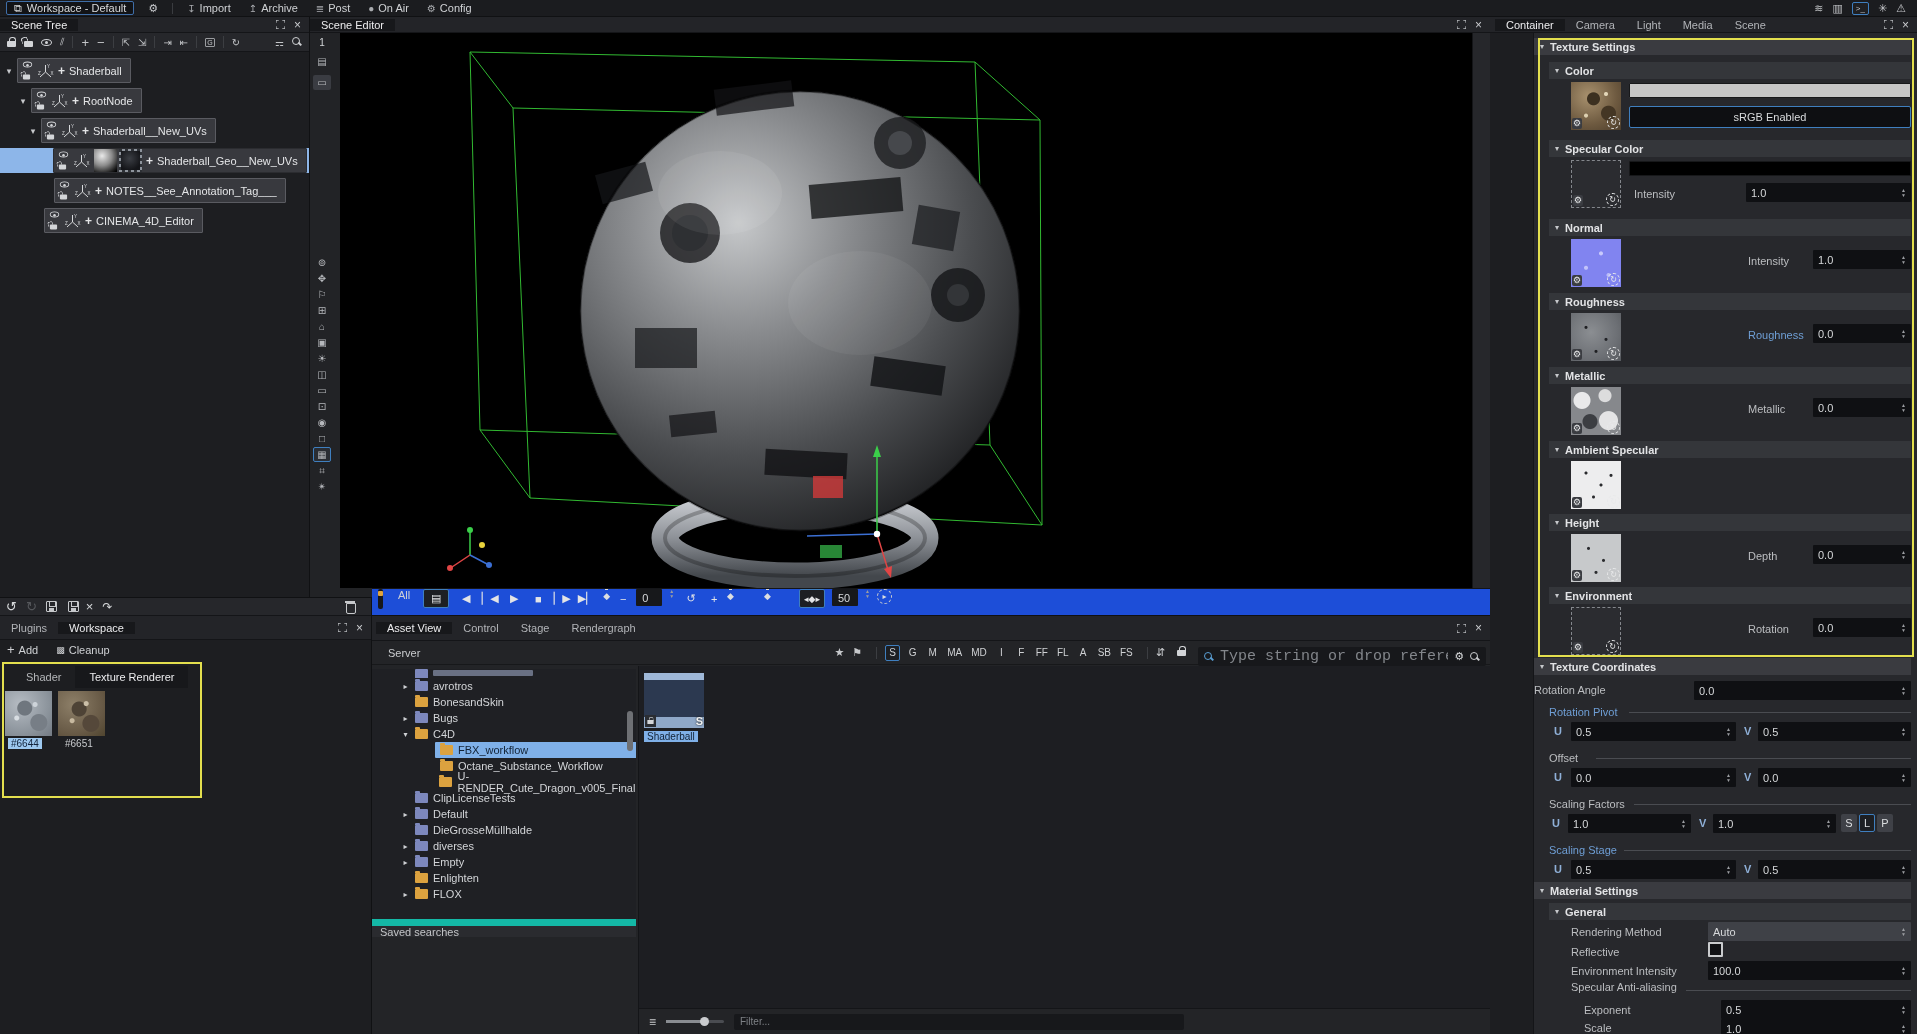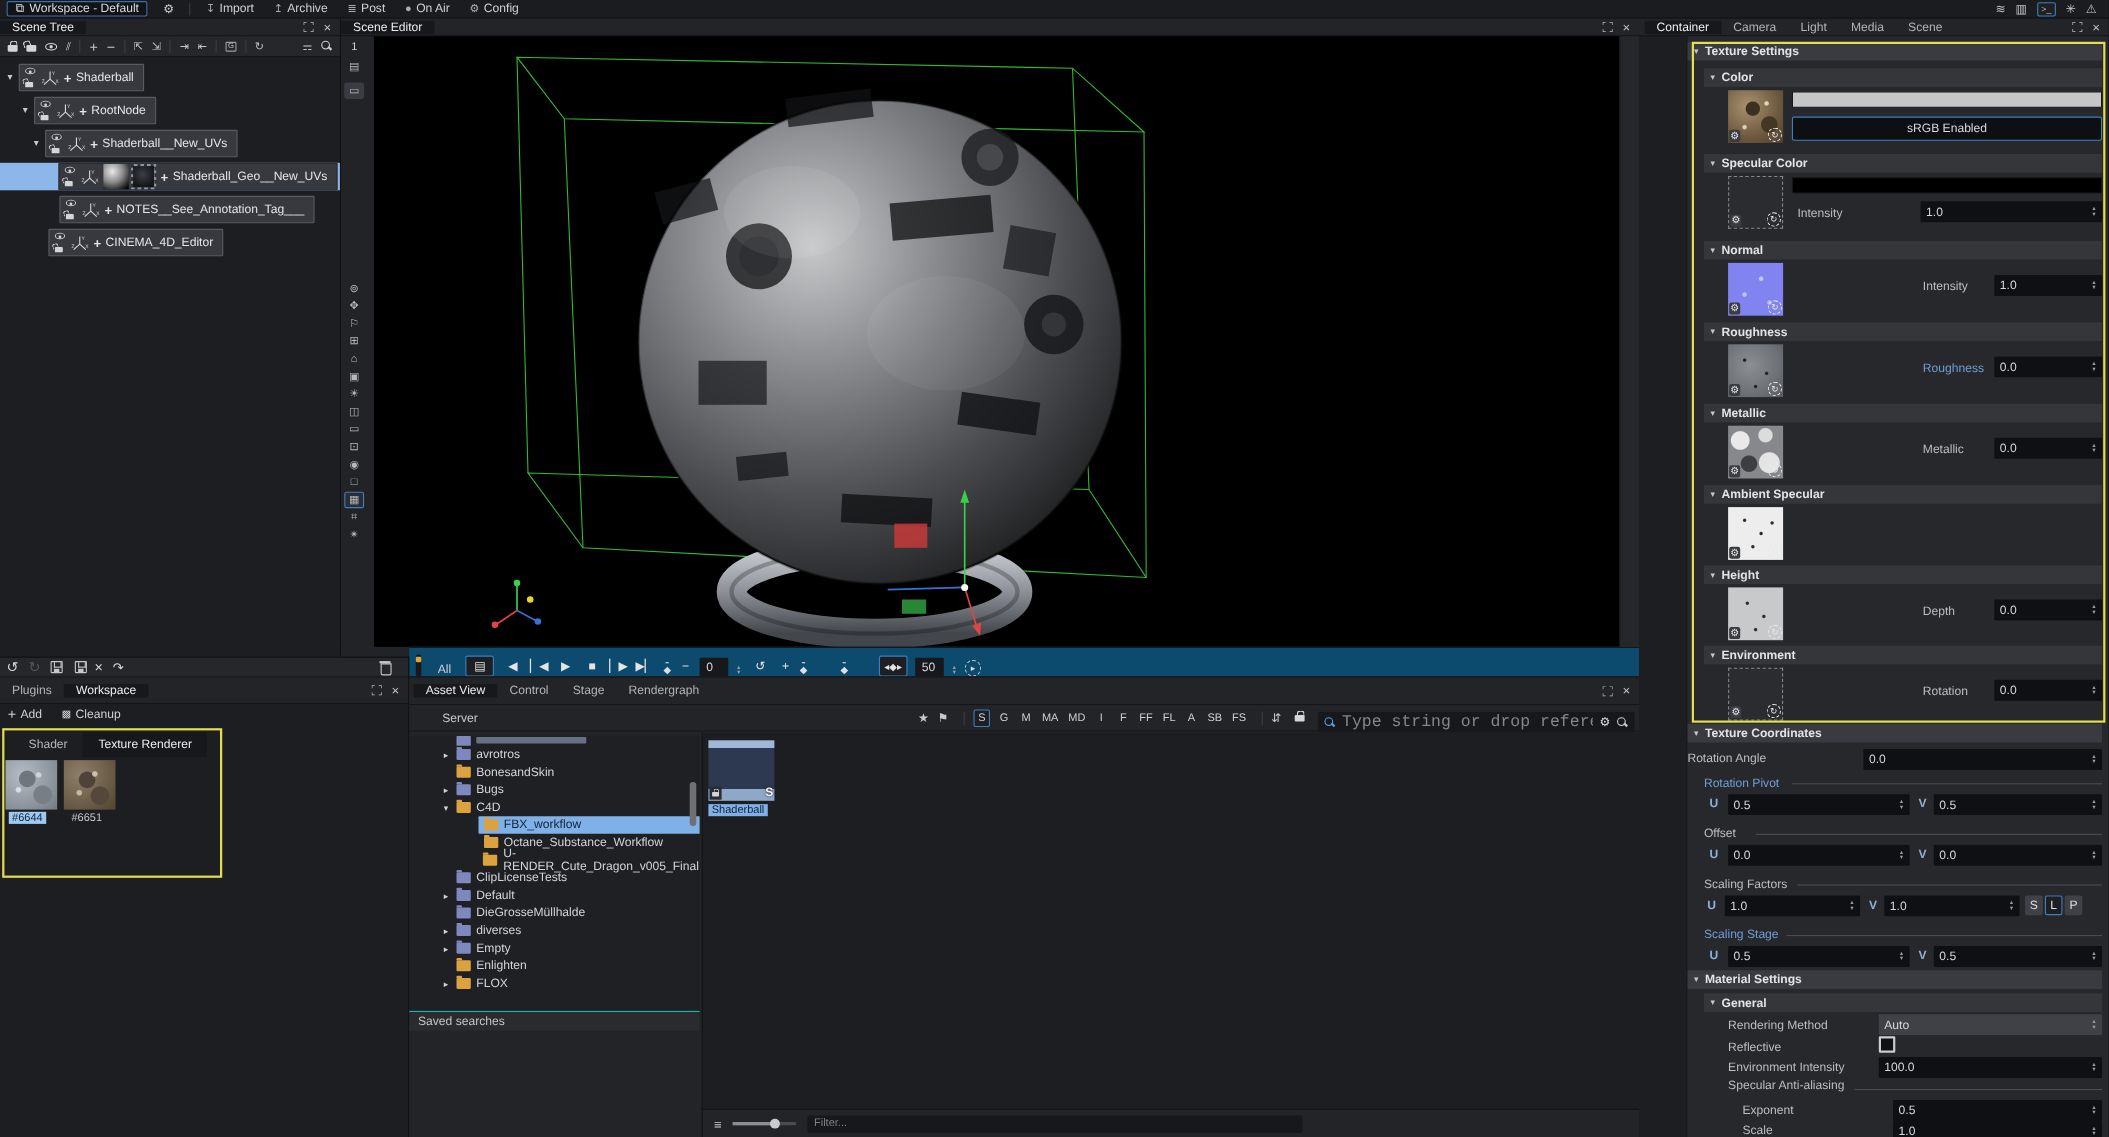--- a/index.html
+++ b/index.html
@@ -81,21 +81,21 @@
   #se-tabbar{height:16px}
   #se-strip{position:absolute;left:0;top:16px;width:24px;bottom:27px;background:#222326;display:flex;flex-direction:column;align-items:center;padding-top:4px;color:#b9bbbf}
   .strip-top{display:flex;flex-direction:column;align-items:center;gap:6px;margin-bottom:12px}
   .strip-ic{width:18px;height:15px;display:flex;align-items:center;justify-content:center;font-size:10px;color:#b6b8bc}
   .strip-ic.on{border:1px solid #3f7fbf;background:#2a2d33;border-radius:2px}
   .strip-ic.litebg{background:#3a3c42;border-radius:2px}
   #strip-tools{position:absolute;top:222px;display:flex;flex-direction:column;gap:1px;align-items:center}
   #viewport{position:absolute;left:30px;top:16px;right:18px;bottom:27px;background:#000}
   #vp-splitter{position:absolute;right:0;top:16px;width:18px;bottom:27px;background:#26272b;border-left:1px solid #141518}
   
-  #transport{position:absolute;left:62px;top:571px;right:0;height:27px;background:#0c4a6e;border-top:1px solid #141518;display:flex;align-items:flex-end;gap:7px;padding:0 6px;color:#dcdee0}
+  #transport{position:absolute;left:62px;top:571px;right:0;height:27px;background:#1d4ed8;border-top:1px solid #141518;display:flex;align-items:flex-start;gap:7px;padding:0 6px;color:#dcdee0}
   .vslider{width:5px;height:20px;background:#17181b;border-radius:2px;position:relative;margin-right:8px}
   .vslider span{position:absolute;left:0;top:2px;width:5px;height:5px;background:#e0a33c;border-radius:1px}
   .tbtn{display:flex;align-items:center;justify-content:center;min-width:20px;height:19px;font-size:11px;color:#e3e4e6;background:transparent;border:none}
   .tbtn.rec{border:1px solid #3f7fbf;border-radius:2px;background:#1d1f23;width:26px}
   .tbtn.kfnav{border:1px solid #3f7fbf;border-radius:2px;background:#1d1f23;width:26px;font-size:9px}
   .tnum{background:#17181b;border-radius:1px;height:17px;display:flex;align-items:center;padding:0 6px;color:#d6d8da;min-width:26px}
   .arrs{display:flex;flex-direction:column;line-height:5px;font-size:5px;color:#9b9da1;text-align:center}
   .arrs::before{content:"▲"}.arrs::after{content:"▼"}
   .dashloop{width:15px;height:15px;border:1px dashed #c9cbce;border-radius:50%;display:flex;align-items:center;justify-content:center;font-size:8px}
   .kf{font-size:9px;position:relative;padding-top:2px}
@@ -113,21 +113,21 @@
   .frow{display:flex;align-items:center;height:16px;gap:5px;padding-left:43px;color:#d3d5d8}
   .frow .farrow{width:9px;font-size:8px;color:#cfd1d4;margin-left:-14px;text-align:center}
   .frow.child{padding-left:68px}
   .frow.sel{background:#7fb0e8;color:#122235;width:231px;margin-left:63px;padding-left:5px;border-radius:1px}
   .fico{width:13px;height:10px;border-radius:1px;position:relative;flex:none}
   .fico::before{content:"";position:absolute;top:-2px;left:0;width:5px;height:2px;border-radius:1px 1px 0 0;background:inherit}
   .blue .fico{background:#7d88bd}.orange .fico{background:#dca23f}
   .frow.cut{height:9px;overflow:hidden;align-items:flex-start}
   .frow.cut .flabel{width:100px;height:6px;background:#697083;border-radius:1px;margin-top:1px}
   #tree-scroll{position:absolute;left:255px;top:95px;width:6px;height:40px;background:#6e7074;border-radius:3px}
-  #saved-searches{position:absolute;left:0;top:303px;width:264px;height:18px;background:#2a2b2f;display:flex;align-items:center;padding:0 8px;color:#c3c5c8;border-top:1px solid #14b8a6}
+  #saved-searches{position:absolute;left:0;top:303px;width:264px;height:18px;background:#2a2b2f;display:flex;padding:0 8px;color:#c3c5c8;border-top:7px solid #14b8a6}
   #av-grid{position:absolute;left:266px;top:50px;right:0;height:342px;background:#1d1e22;border-left:1px solid #141518}
   #asset-item{position:absolute;left:5px;top:7px;width:60px}
   #asset-thumb{width:60px;height:55px;background:linear-gradient(#9fb8d8 0 7px,#2c3950 7px 44px,#8fa8c8 44px)}
   #asset-thumb .lockchip{position:absolute;left:1px;top:42px;width:11px;height:12px;background:#2a2d33;display:flex;align-items:center;justify-content:center}
   #asset-thumb .sbadge{position:absolute;right:1px;top:42px;font-weight:bold;color:#f2f3f4;font-size:11px;text-shadow:0 0 2px #000}
   #asset-label{margin-top:3px;background:#7fb0e8;color:#122235;padding:0 3px;display:inline-block;font-size:10px}
   #av-bottom{position:absolute;left:266px;bottom:0;right:0;height:26px;background:#232427;border-top:1px solid #141518;border-left:1px solid #141518;display:flex;align-items:center;gap:10px;padding:0 10px}
   .hslider{width:58px;height:3px;background:#4a4c51;border-radius:2px;position:relative}
   .hslider::before{content:"";position:absolute;left:0;top:0;width:38px;height:3px;background:#8a8d92}
   .hslider span{position:absolute;left:34px;top:-3px;width:9px;height:9px;border-radius:50%;background:#c9cbce}
@@ -588,21 +588,21 @@
           <div class="tab">Rendergraph</div>
       </span>
       <div class="winbtns">
         <svg class="ic" width="9" height="9" viewBox="0 0 10 10">
             <path d="M0 3V0h3M7 0h3v3M10 7v3H7M3 10H0V7" fill="none" stroke="#b9bbbf" stroke-width="1.4"></path>
           </svg>
         <span class="x-glyph">×</span>
       </div>
     </div>
     <div id="av-header">
-      <span style="margin-left:30px;color:#c9cbce">Server</span>
+      <span style="margin-left:16px;color:#c9cbce">Server</span>
       <span style="margin-left:auto"></span>
       <span style="margin-right:8px;font-size:11px">★</span>
       <span style="margin-right:14px;font-size:11px">⚑</span>
       <span class="tsep" style="margin-right:8px"></span>
       <span style="display:flex;gap:5px;margin-right:12px">
         <span class="fbtn on">S</span>
           <span class="fbtn">G</span>
           <span class="fbtn">M</span>
           <span class="fbtn">MA</span>
           <span class="fbtn">MD</span>

